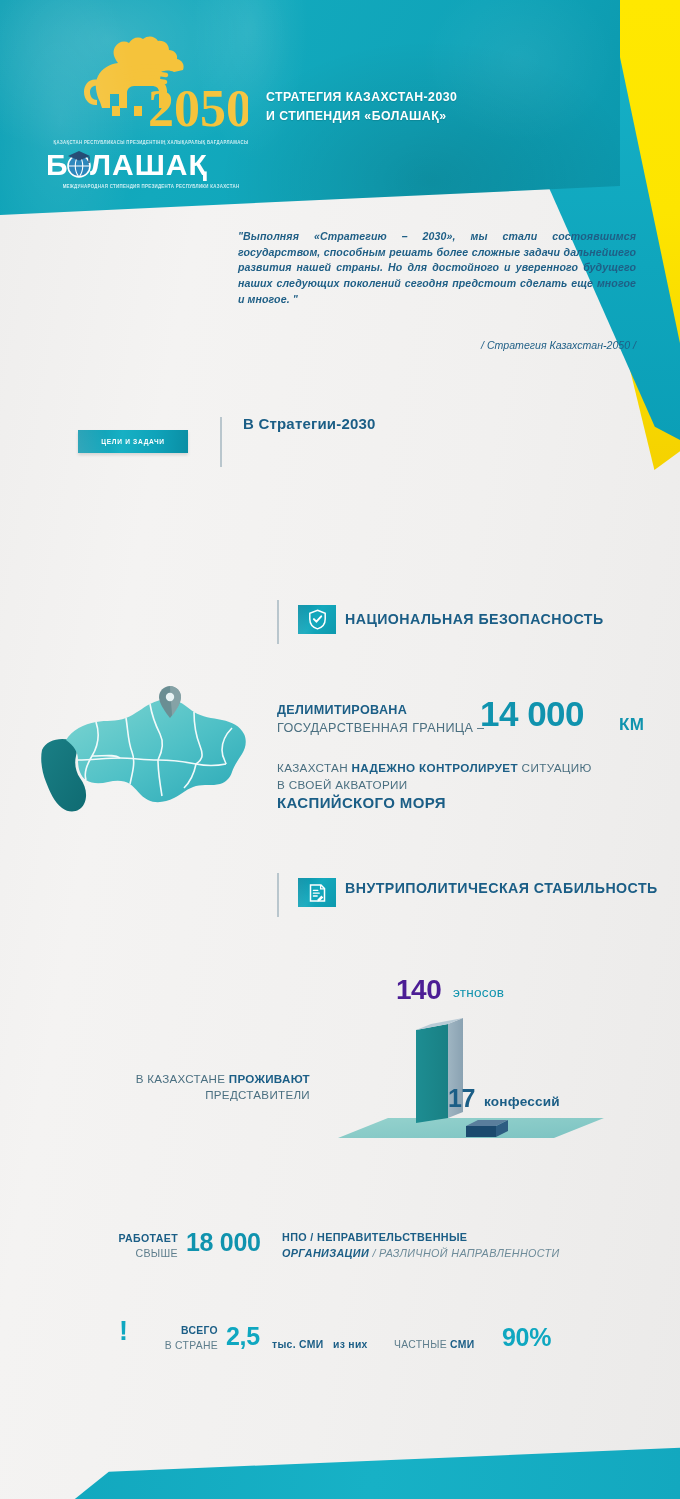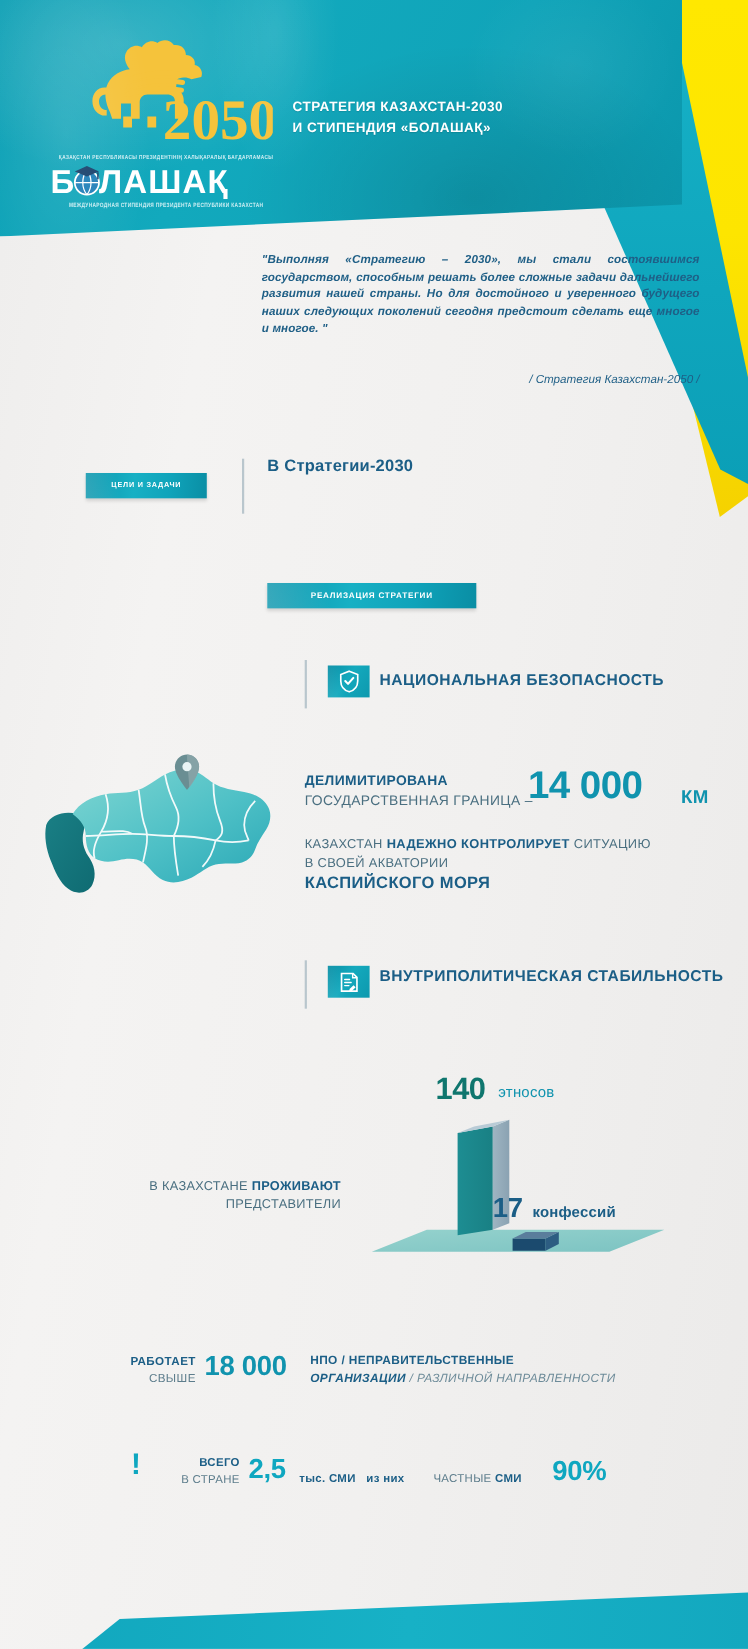--- a/index.html
+++ b/index.html
@@ -151,21 +151,21 @@
   .casp-1 b { color:#1b5e86; }
   .casp-2 { position:absolute; left:277px; top:778px; font-size:11.7px; color:#4a6f80; letter-spacing:.35px; }
   .casp-3 { position:absolute; left:277px; top:794px; font-size:15px; font-weight:bold; color:#1b5e86; letter-spacing:.35px; }
 
   
   .chart { position:absolute; left:330px; top:1000px; width:300px; height:145px; }
   .chart-lbl-l1 { position:absolute; left:120px; top:1072px; width:190px; text-align:right; font-size:11.6px; color:#4a6f80; letter-spacing:.3px; }
   .chart-lbl-l1 b { color:#1b5e86; }
   .chart-lbl-l2 { position:absolute; left:120px; top:1088px; width:190px; text-align:right; font-size:11.6px; color:#4a6f80; letter-spacing:.3px; }
 
-  .c140   { position:absolute; left:396px; top:974px; font-size:28px; font-weight:bold; color:#0f766e; letter-spacing:-.5px; }
+  .c140   { position:absolute; left:396px; top:974px; font-size:28px; font-weight:bold; color:#4c1d95; letter-spacing:-.5px; }
   .c140-u { position:absolute; left:453px; top:985px; font-size:13.6px; font-weight:normal; color:#1093ae; letter-spacing:.2px; }
   .c17    { position:absolute; left:448px; top:1084px; font-size:25px; font-weight:bold; color:#1b5e86; letter-spacing:-.3px; }
   .c17-u  { position:absolute; left:484px; top:1094px; font-size:13.6px; font-weight:bold; color:#1b5e86; letter-spacing:.2px; }
 
   
   .ngo-l1 { position:absolute; left:88px; top:1232px; width:90px; text-align:right; font-size:10.6px; font-weight:bold; color:#1b5e86; letter-spacing:.35px; }
   .ngo-l2 { position:absolute; left:88px; top:1247px; width:90px; text-align:right; font-size:10.6px; color:#5d7d8c; letter-spacing:.35px; }
   .ngo-num{ position:absolute; left:186px; top:1228px; font-size:25px; font-weight:bold; color:#1093ae; letter-spacing:-.3px; }
   .ngo-r1 { position:absolute; left:282px; top:1231px; font-size:10.8px; font-weight:bold; color:#1b5e86; letter-spacing:.35px; }
   .ngo-r2 { position:absolute; left:282px; top:1247px; font-size:10.8px; font-weight:bold; color:#1b5e86; letter-spacing:.35px;font-style:italic; }
@@ -254,23 +254,20 @@
 
   <div class="quote">"Выполняя «Стратегию – 2030», мы стали состоявшимся государством, способным решать более сложные задачи дальнейшего развития нашей страны. Но для достойного и уверенного будущего наших следующих поколений сегодня предстоит сделать еще многое и многое. "</div>
   <div class="quote-src">/ Стратегия Казахстан-2050 /</div>
 
   <div class="tag" id="tag-goals">
     <span>ЦЕЛИ И ЗАДАЧИ</span>
   </div>
   <div class="vrule" id="vrule-goals"></div>
   <div class="s2030-title">В Стратегии-2030</div>
 
-  <div class="tag" id="tag-impl">
-    <span>РЕАЛИЗАЦИЯ СТРАТЕГИИ</span>
-  </div>
 
   <div class="vrule" id="vrule-nat"></div>
   <div class="sec-icon" id="icon-shield">
     <svg width="19" height="21" viewBox="0 0 19 21">
       <path d="M9.5 1.2 L17.2 4.2 V10 C17.2 15 13.8 18.6 9.5 19.9 C5.2 18.6 1.8 15 1.8 10 V4.2 Z" fill="none" stroke="#ffffff" stroke-width="1.5"></path>
       <path d="M5.9 10.1 L8.4 12.7 L13.2 7.3" fill="none" stroke="#ffffff" stroke-width="1.9" stroke-linecap="round" stroke-linejoin="round"></path>
     </svg>
   </div>
   <div class="sec-title" id="sec-title-nat">НАЦИОНАЛЬНАЯ БЕЗОПАСНОСТЬ</div>
 

